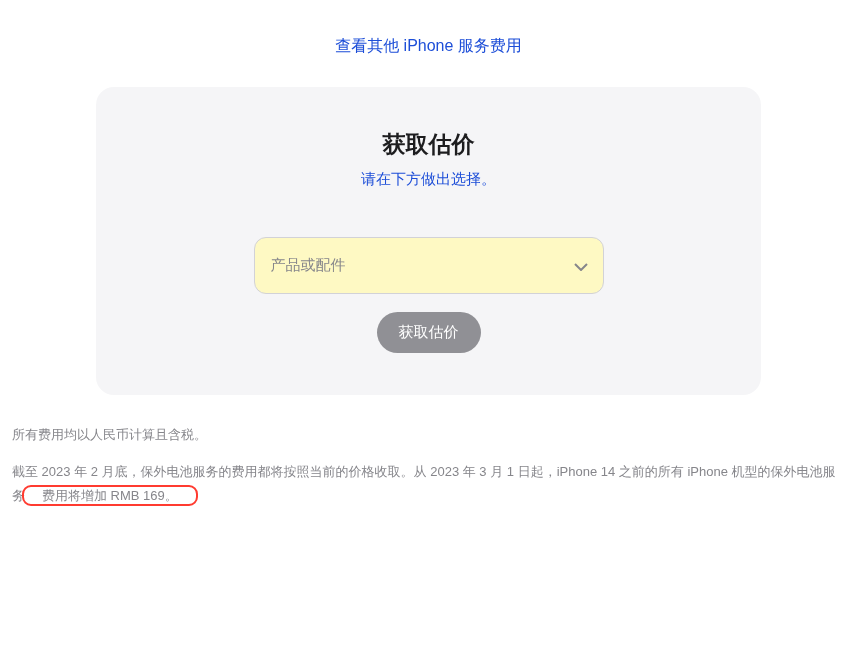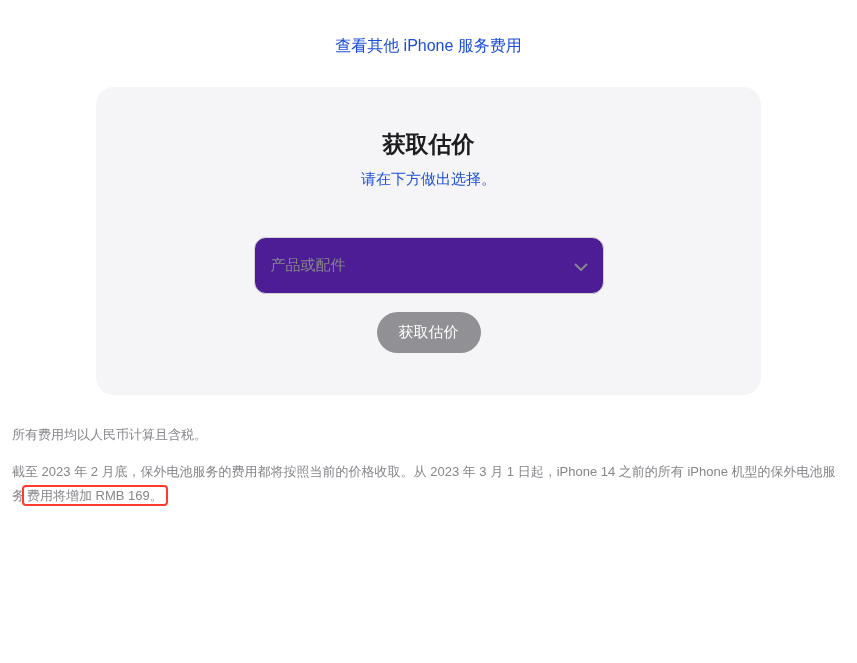--- a/index.html
+++ b/index.html
@@ -46,21 +46,21 @@
       color: #1d4ed8;
       margin-bottom: 48px;
     }
     .select-wrapper {
       position: relative;
       max-width: 350px;
       margin: 0 auto 18px auto;
     }
     .select-box {
       width: 100%;
-      background: #4c1d95;
+      background: #fef9c3;
       border: 1px solid #d2d2d7;
       border-radius: 12px;
       padding: 18px 40px 18px 16px;
       font-size: 15px;
       color: #86868b;
       text-align: left;
       cursor: pointer;
       appearance: none;
       outline: none;
       display: flex;
@@ -118,22 +118,22 @@
     }
     .footer-text p {
       font-size: 13px;
       color: #86868b;
       line-height: 1.9;
       margin-bottom: 12px;
     }
     .highlight-box {
       display: inline;
       border: 2px solid #ff3b30;
-      border-radius: 4px;
-      padding: 1px 3px;
+      border-radius: 9px;
+      padding: 1px 18px;
       margin-left: -3px;
     }
   </style>
 </head>
 <body>
 
 <div class="container">
   <div class="top-link">
     <a href="#">查看其他 iPhone 服务费用</a>
   </div>

